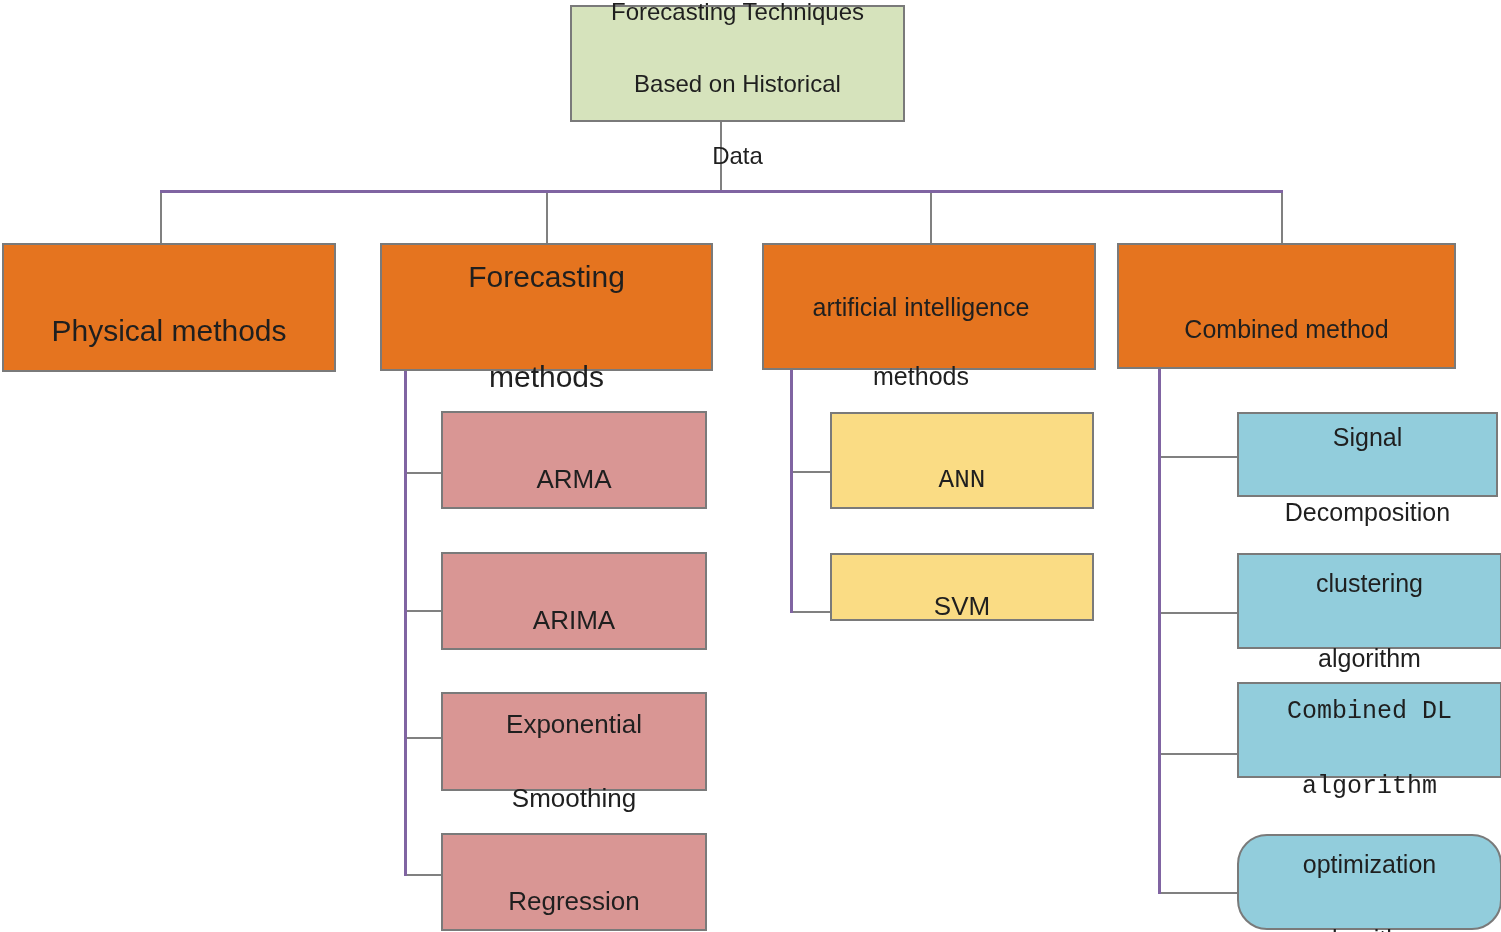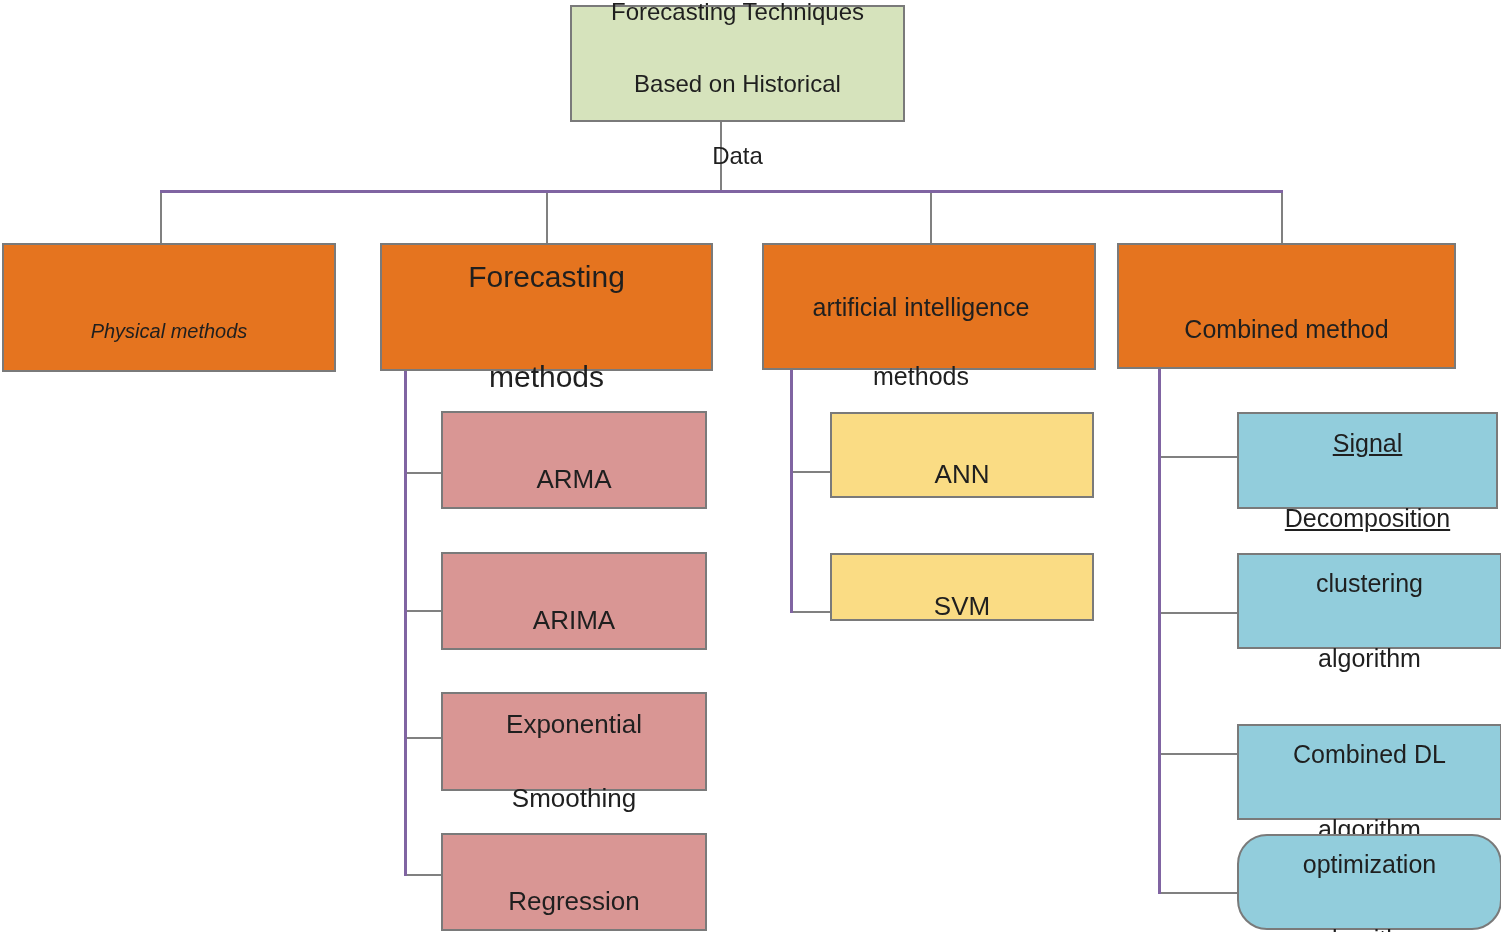--- a/index.html
+++ b/index.html
@@ -36,23 +36,22 @@
     font-size: 24px;
     line-height: 33px;
   }
 
   
   .branch {
     background: var(--branch-fill, #e5741f);
   }
   .branch-physical {
     left: 2px; top: 243px; width: 334px; height: 129px;
-    font-size: 20px;
+    font-size: 30px;
     padding-top: 8px;
-    font-style: italic;
   }
   .branch-statistical {
     left: 380px; top: 243px; width: 333px; height: 128px;
     font-size: 30px;
     gap: 25px;
   }
   .branch-ai {
     left: 762px; top: 243px; width: 334px; height: 127px;
     font-size: 25px;
     justify-content: space-between;
@@ -71,26 +70,26 @@
   }
   .pink  { background: var(--statistical-child-fill, #d99694); left: 441px; width: 266px; height: 98px; }
   .yellow{ background: var(--ai-child-fill, #fadc84); left: 830px; width: 264px; height: 68px; }
   .blue  { background: var(--combined-child-fill, #92cddc); left: 1237px; width: 265px; height: 96px; font-size: 25px; line-height: 36px; }
 
   .arma        { top: 411px; }
   .arima       { top: 552px; }
   .exponential { top: 692px; height: 99px; justify-content: center; }
   .regression  { top: 833px; }
 
-  .ann { top: 412px; height: 86px; }
+  .ann { top: 412px; height: 97px; font-family: Liberation Mono, monospace; }
   .svm { top: 553px; }
 
-  .signal      { top: 412px; width: 261px; height: 97px; text-decoration: underline; }
+  .signal      { top: 412px; width: 261px; height: 85px; }
   .clustering  { top: 553px; }
-  .combined-dl { top: 724px; }
+  .combined-dl { top: 682px; font-family: Liberation Mono, monospace; }
   .optimization{ top: 834px; border-radius: 30px; }
 
   
   .line {
     position: absolute;
   }
   .gray-v { width: 2px; background: var(--connector-gray, #808080); }
   .gray-h { height: 2px; background: var(--connector-gray, #808080); }
   .purple-h { height: 3px; background: var(--connector-purple, #8064a2); }
   .purple-v { width: 3px; background: var(--connector-purple, #8064a2); }

